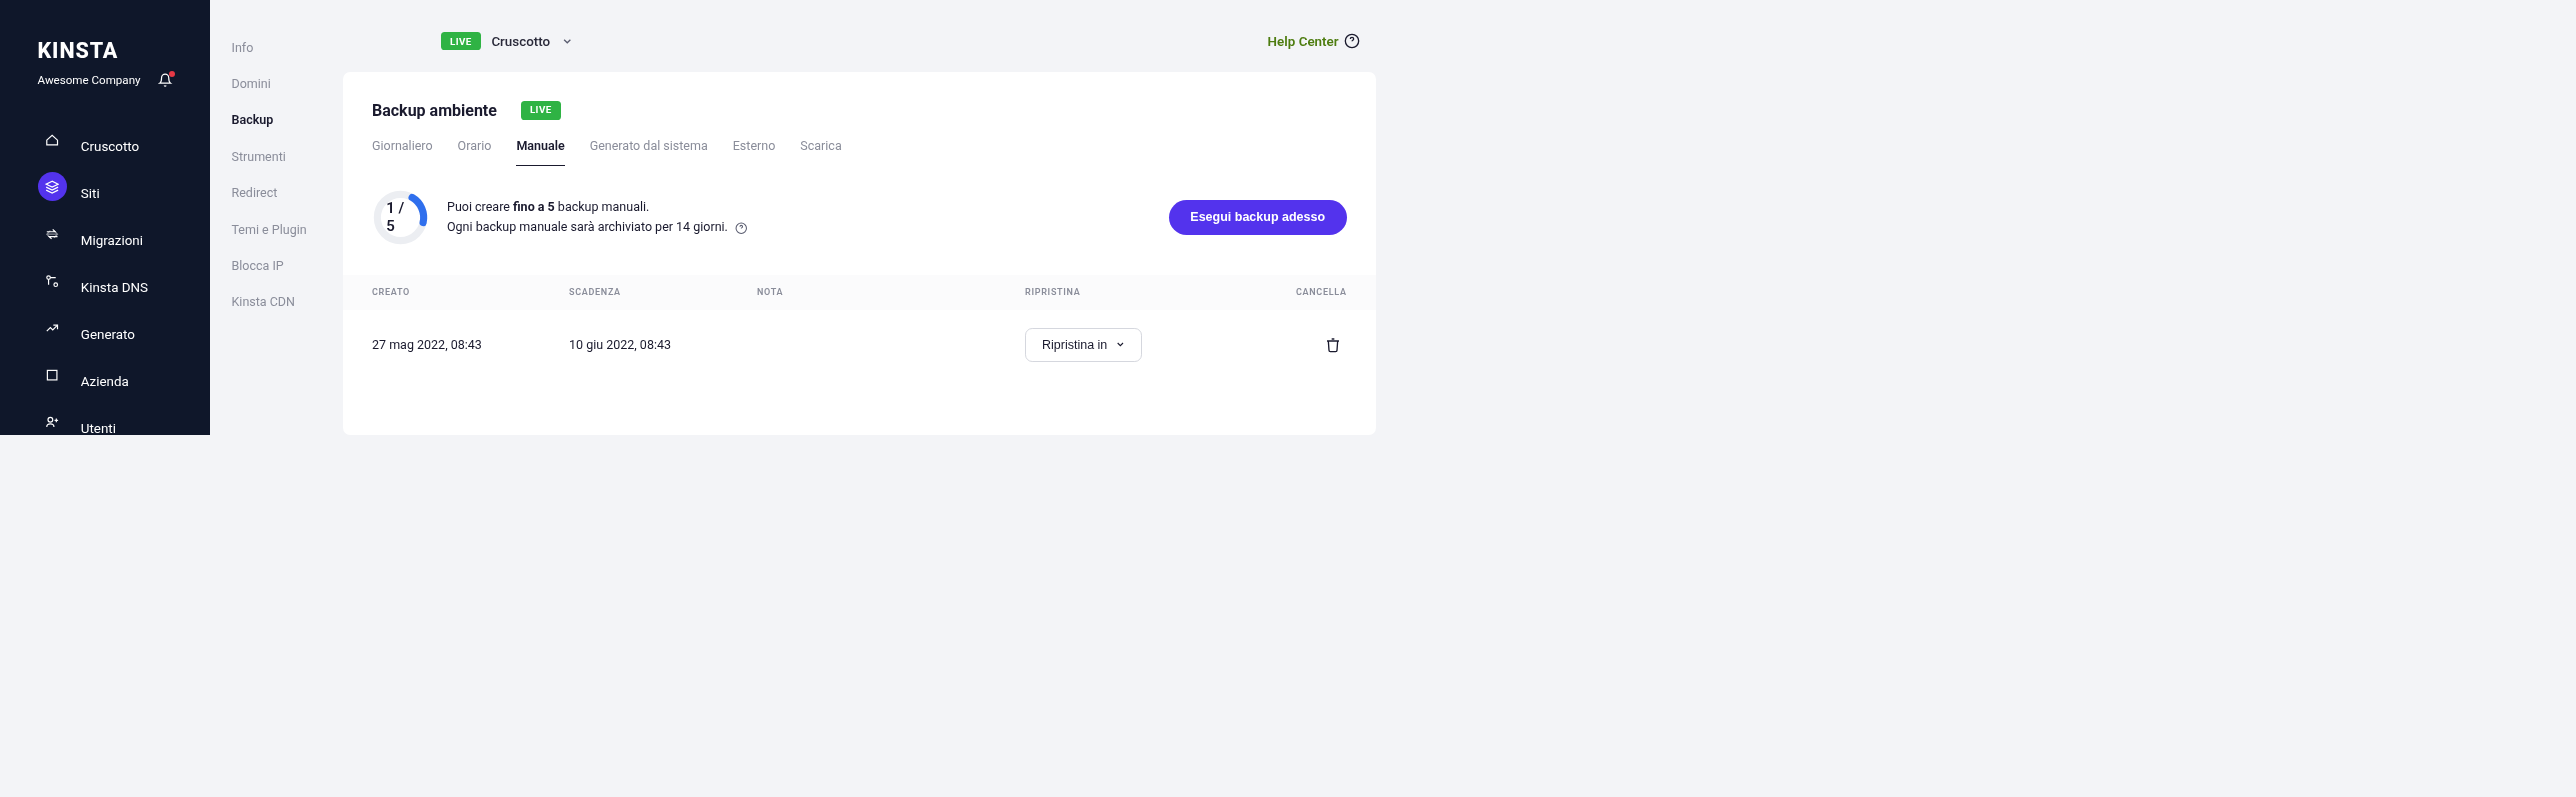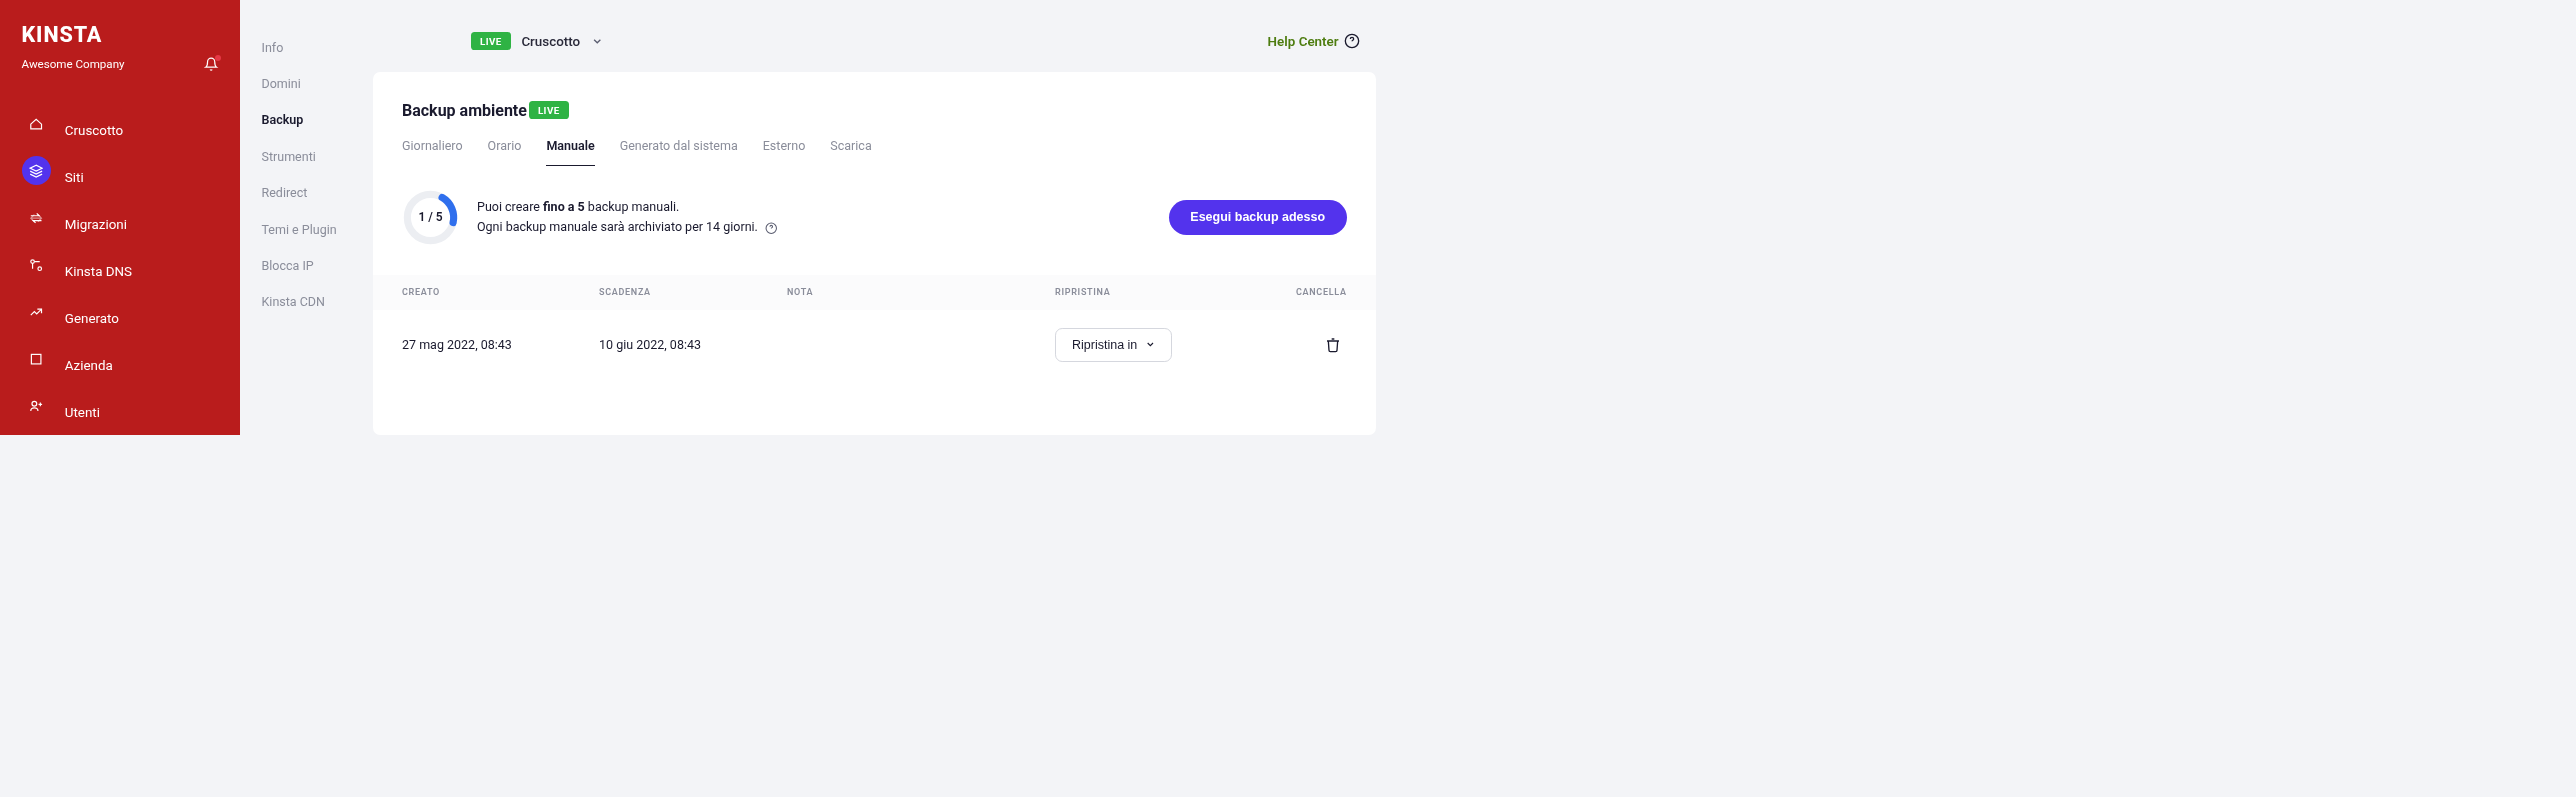--- a/index.html
+++ b/index.html
@@ -12,25 +12,25 @@
       font-family: -apple-system, BlinkMacSystemFont, 'Segoe UI', Roboto, Oxygen, Ubuntu, sans-serif;
       background: #f3f4f7;
       width: 1389px;
       height: 435px;
       overflow: hidden;
       display: flex;
     }
     
     
     .main-sidebar {
-      width: 240px;
+      width: 210px;
       height: 100%;
-      background: #b91c1c;
+      background: #0f172a;
       color: #fff;
-      padding: 0;
+      padding: 16px;
       flex-shrink: 0;
     }
     
     .logo-section {
       padding: 21.5px 21.5px 10.7px 21.5px;
     }
     
     .logo {
       color: #fff;
       font-size: 21.5px;
@@ -163,22 +163,21 @@
     .content-card {
       background: #fff;
       margin: 0 13.4px 0 0;
       border-radius: 7.2px;
       flex: 1;
       overflow: hidden;
     }
     
     .card-header {
       display: flex;
-      align-items: center;
-      gap: 2px;
+      gap: 24px;
       padding: 29px 29px 18px 29px;
     }
     
     .card-title {
       font-size: 16px;
       font-weight: 700;
       color: #1a1a2e;
     }
     
     .tabs {
@@ -219,21 +218,21 @@
       position: relative;
       width: 57px;
       height: 57px;
     }
     
     .progress-label {
       position: absolute;
       top: 50%;
       left: 50%;
       transform: translate(-50%, -50%);
-      font-size: 12px;
+      font-size: 15px;
       font-weight: 600;
       color: #1a1a2e;
     }
     
     .backup-info-text {
       font-size: 12.5px;
       color: #1a1a2e;
       line-height: 1.6;
     }
     

